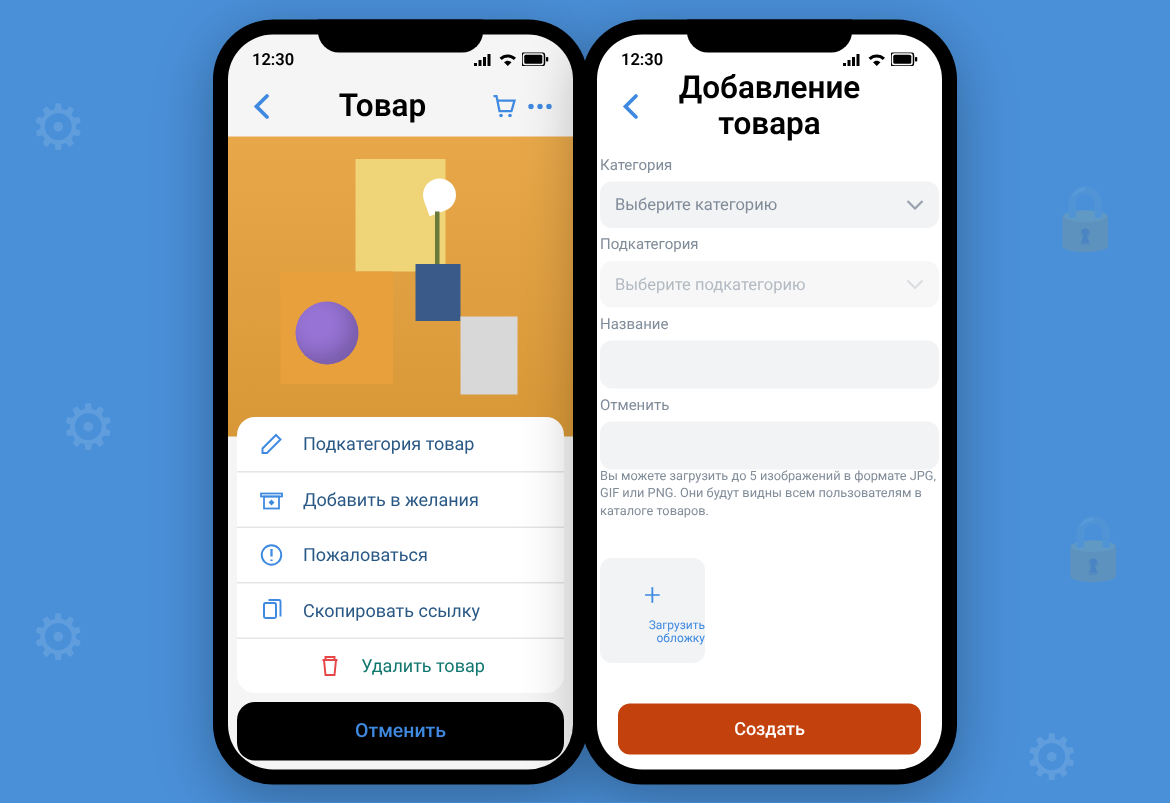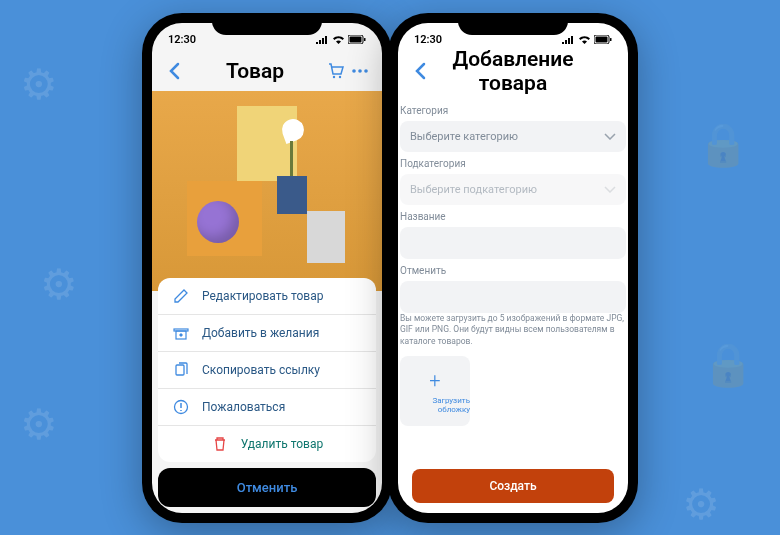--- a/index.html
+++ b/index.html
@@ -162,21 +162,21 @@
     color: #818c99;
     display: flex;
     justify-content: space-between;
     align-items: center;
   }
   .form-input.disabled { opacity: 0.6; }
   .form-hint {
     font-size: 8.5px;
     color: #818c99;
     line-height: 1.4;
-    margin-bottom: 8px;
+    margin-bottom: 24px;
   }
   .upload-box {
     width: 70px;
     height: 70px;
     background: #f2f3f5;
     border-radius: 8px;
     display: flex;
     flex-direction: column;
     align-items: center;
     justify-content: center;
@@ -275,49 +275,49 @@
       </div>
 
       <div class="action-sheet">
         <div class="action-group">
           <div class="action-item">
             <span class="action-icon">
               <svg width="16" height="16" viewBox="0 0 16 16">
                   <path d="M11 2l3 3-9 9H2v-3z" stroke="#3f8ae0" stroke-width="1.3" fill="none"></path>
                 </svg>
             </span>
-            <span>Редактировать товар</span>
+            <span>Подкатегория товар</span>
           </div>
           <div class="action-item">
             <span class="action-icon">
               <svg width="16" height="16" viewBox="0 0 16 16">
                   <rect x="1" y="4" width="14" height="2" stroke="#3f8ae0" stroke-width="1.2" fill="none"></rect>
                   <rect x="3" y="6" width="10" height="8" stroke="#3f8ae0" stroke-width="1.2" fill="none"></rect>
                   <path d="M8 8l-2 2 2 2 2-2z" fill="#3f8ae0"></path>
                 </svg>
             </span>
             <span>Добавить в желания</span>
           </div>
           <div class="action-item">
             <span class="action-icon">
               <svg width="16" height="16" viewBox="0 0 16 16">
+                  <circle cx="8" cy="8" r="6.5" stroke="#3f8ae0" stroke-width="1.3" fill="none"></circle>
+                  <path d="M8 4v5M8 11v1" stroke="#3f8ae0" stroke-width="1.5"></path>
+                </svg>
+            </span>
+            <span>Пожаловаться</span>
+          </div>
+          <div class="action-item">
+            <span class="action-icon">
+              <svg width="16" height="16" viewBox="0 0 16 16">
                   <rect x="3" y="3" width="8" height="10" rx="1" stroke="#3f8ae0" stroke-width="1.3" fill="none"></rect>
                   <path d="M6 1h7a1 1 0 011 1v10" stroke="#3f8ae0" stroke-width="1.3" fill="none"></path>
                 </svg>
             </span>
             <span>Скопировать ссылку</span>
-          </div>
-          <div class="action-item">
-            <span class="action-icon">
-              <svg width="16" height="16" viewBox="0 0 16 16">
-                  <circle cx="8" cy="8" r="6.5" stroke="#3f8ae0" stroke-width="1.3" fill="none"></circle>
-                  <path d="M8 4v5M8 11v1" stroke="#3f8ae0" stroke-width="1.5"></path>
-                </svg>
-            </span>
-            <span>Пожаловаться</span>
           </div>
           <div class="action-item danger">
             <span class="action-icon">
               <svg width="16" height="16" viewBox="0 0 16 16">
                   <path d="M3 4h10M5 4V2h6v2M4 4l1 10h6l1-10" stroke="#e64646" stroke-width="1.3" fill="none"></path>
                 </svg>
             </span>
             <span>Удалить товар</span>
           </div>
         </div>

